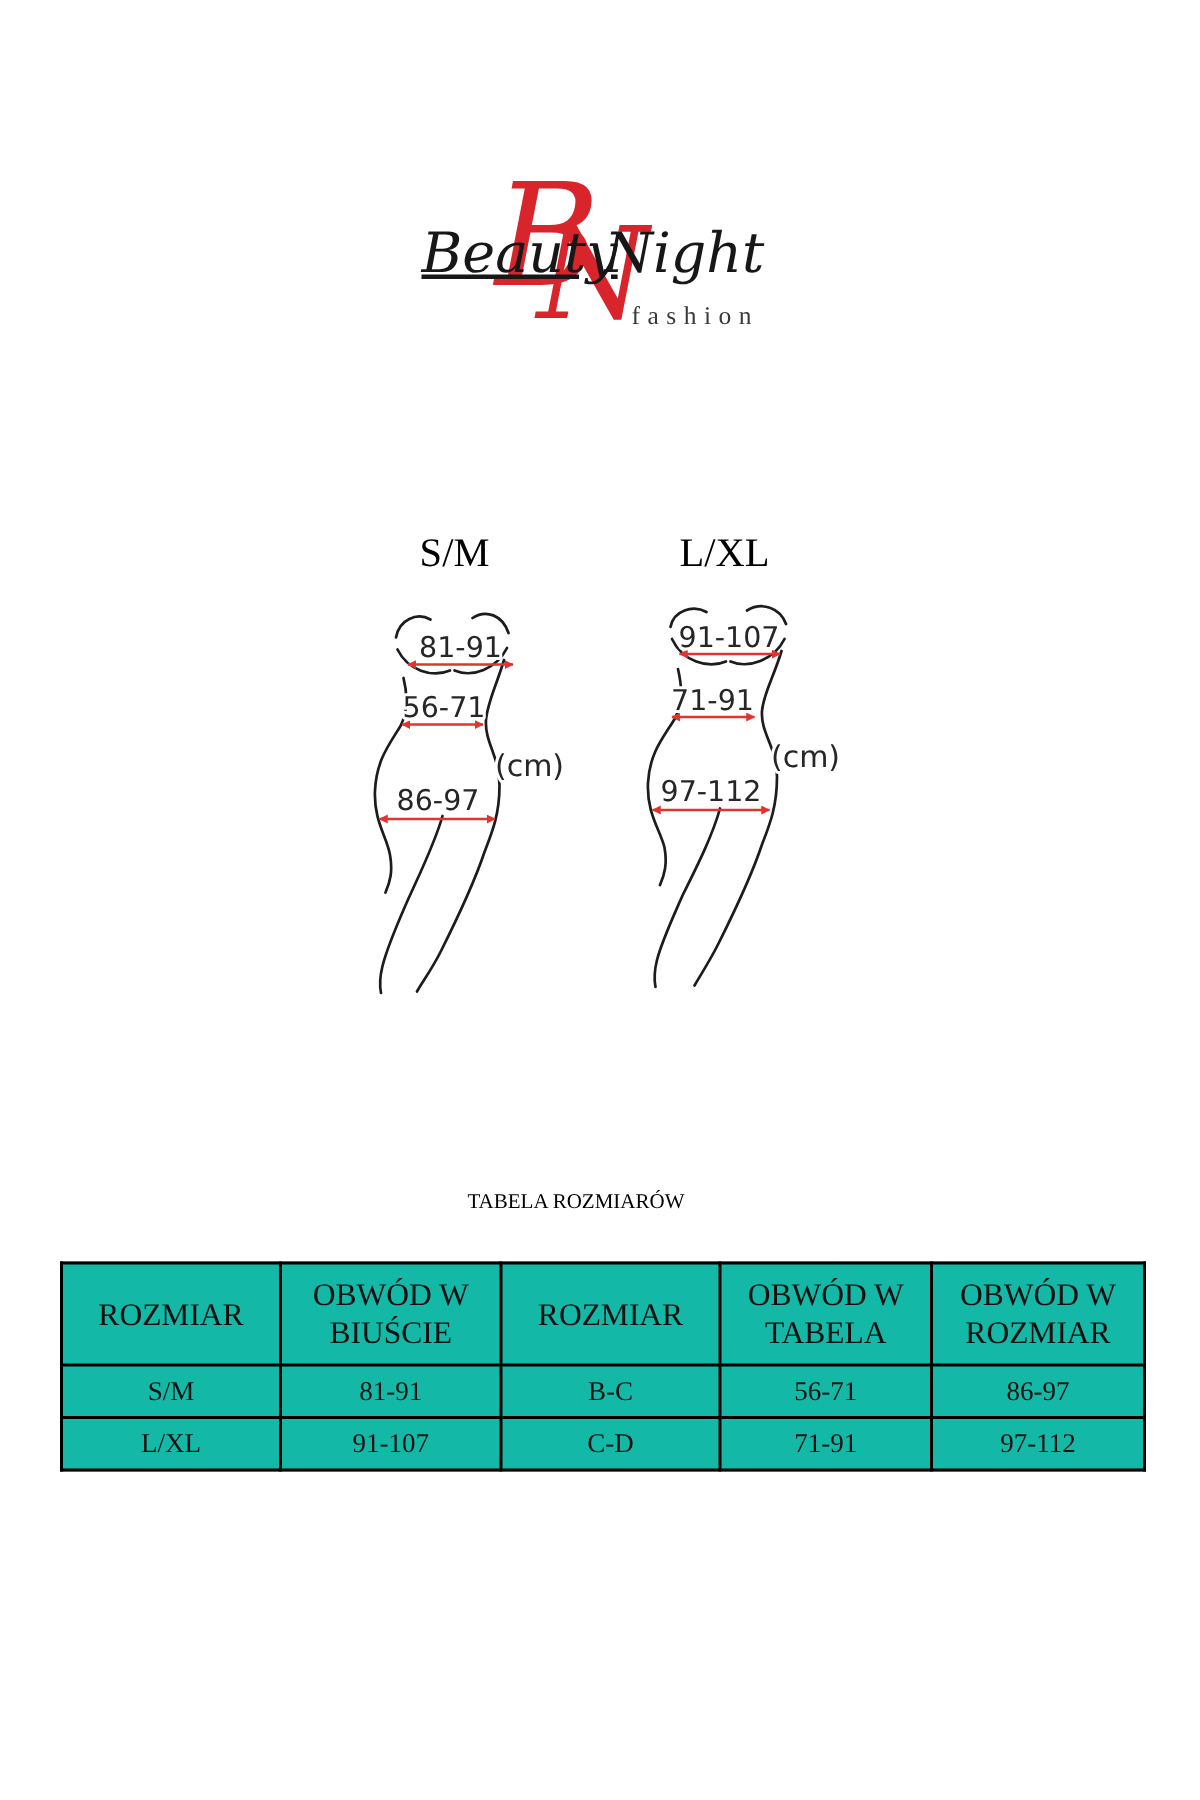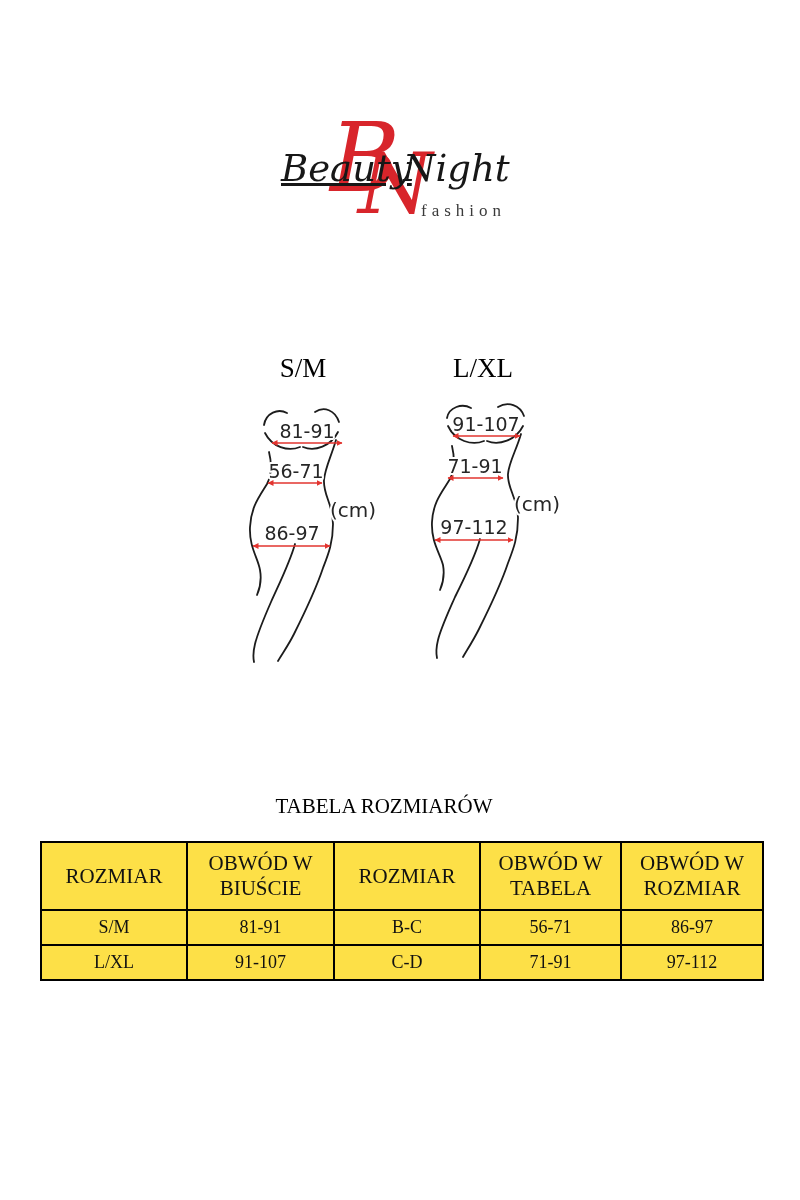--- a/index.html
+++ b/index.html
@@ -50,24 +50,24 @@
     paint-order:stroke; stroke:#ffffff; stroke-width:4px; stroke-linejoin:round;
   }
   .unit-text {
     font-family:"DejaVu Sans", sans-serif; font-size:20px; fill:#262626;
     paint-order:stroke; stroke:#ffffff; stroke-width:4px; stroke-linejoin:round;
   }
 
   
   #table-title {
     left:24px; top:794px; width:720px; text-align:center;
-    font-size:21px; color:#000; white-space:nowrap;
+    font-size:14px; color:#000; white-space:nowrap;
   }
   #size-table-wrap { left:40px; top:841px; }
-  table { border-collapse:collapse; table-layout:fixed; width:722px; background:#fde047; }
+  table { border-collapse:collapse; table-layout:fixed; width:722px; background:#14b8a6; }
   th, td {
     border:2px solid #000; text-align:center; vertical-align:middle;
     font-weight:normal; padding:0 4px; overflow:hidden;
   }
   th { font-size:21px; line-height:25px; height:66px; }
   td { font-size:18px; height:33px; }
 </style>
 </head>
 <body>
 

